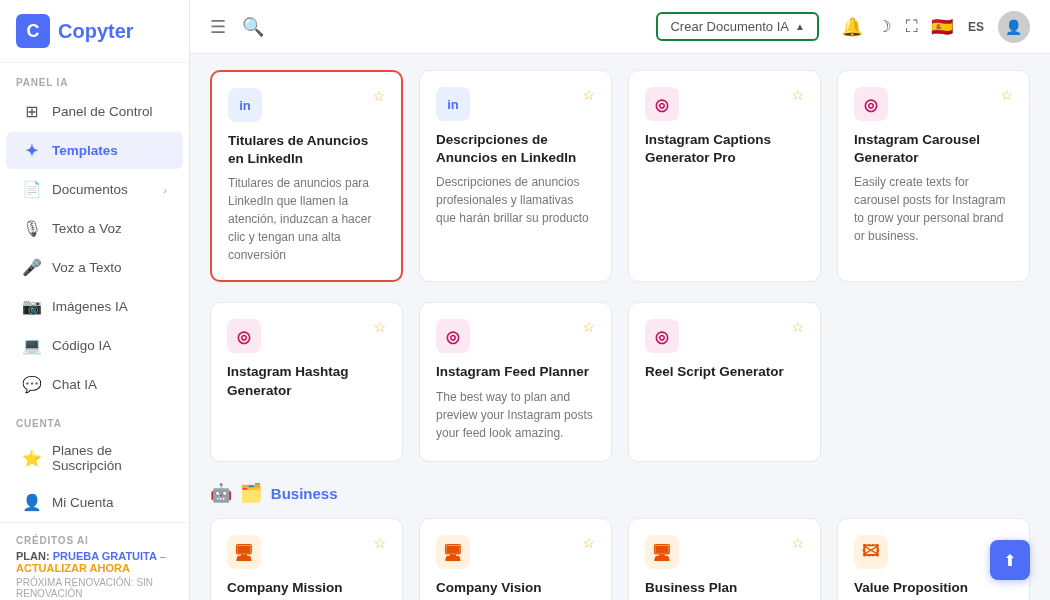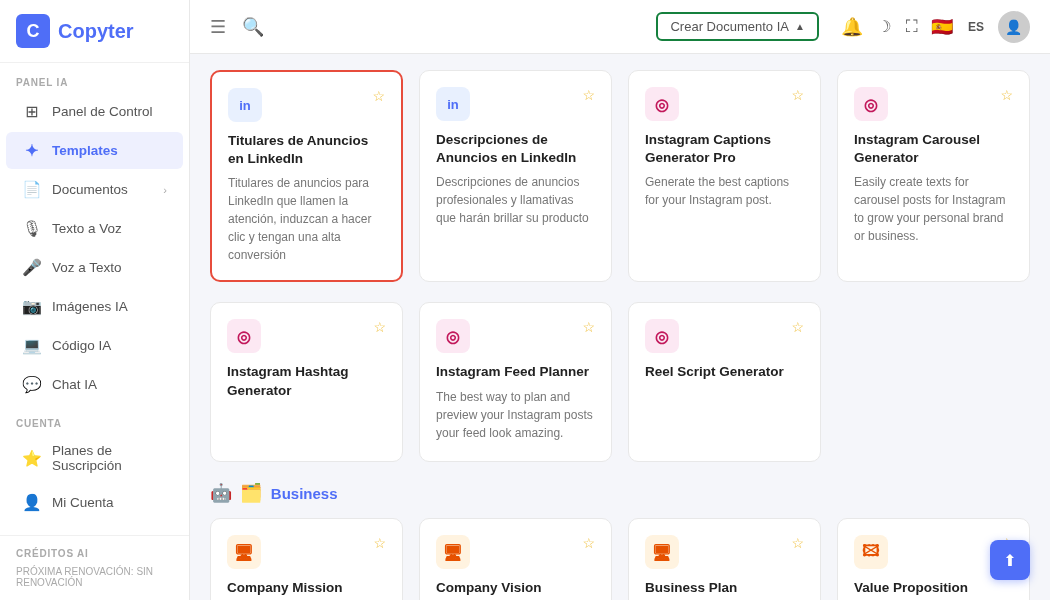--- a/index.html
+++ b/index.html
@@ -265,20 +265,26 @@
     <span class="icon">⭐</span>
     <span>Planes de Suscripción</span>
   </div>
   <div class="sidebar-item">
     <span class="icon">👤</span>
     <span>Mi Cuenta</span>
   </div>
 
   <div class="sidebar-bottom">
     <div class="sidebar-section-label" style="padding:0 0 4px 0">CRÉDITOS AI</div>
+    <div>
+      <span class="plan-text">PLAN:</span>
+      <a class="plan-link">PRUEBA GRATUITA</a>
+      <span> – </span>
+      <a class="plan-link orange">ACTUALIZAR AHORA</a>
+    </div>
     <div class="renov-text">PRÓXIMA RENOVACIÓN: SIN RENOVACIÓN</div>
   </div>
 </div>
 
 <div class="main">
 
   <div class="topbar">
     <span class="topbar-icon">☰</span>
     <span class="topbar-search">🔍</span>
     <div class="topbar-spacer"></div>
@@ -317,21 +323,20 @@
         <div class="card-title">Descripciones de Anuncios en LinkedIn</div>
         <div class="card-desc">Descripciones de anuncios profesionales y llamativas que harán brillar su producto</div>
       </div>
 
       <div class="card">
         <div class="card-header">
           <div class="card-icon-wrapper card-icon-instagram" style="font-size:16px;">◎</div>
           <span class="card-star">☆</span>
         </div>
         <div class="card-title">Instagram Captions Generator Pro</div>
-        <div class="card-desc">Generate the best captions for your Instagram post.</div>
       </div>
 
       <div class="card">
         <div class="card-header">
           <div class="card-icon-wrapper card-icon-instagram" style="font-size:16px;">◎</div>
           <span class="card-star">☆</span>
         </div>
         <div class="card-title">Instagram Carousel Generator</div>
         <div class="card-desc">Easily create texts for carousel posts for Instagram to grow your personal brand or business.</div>
       </div>

